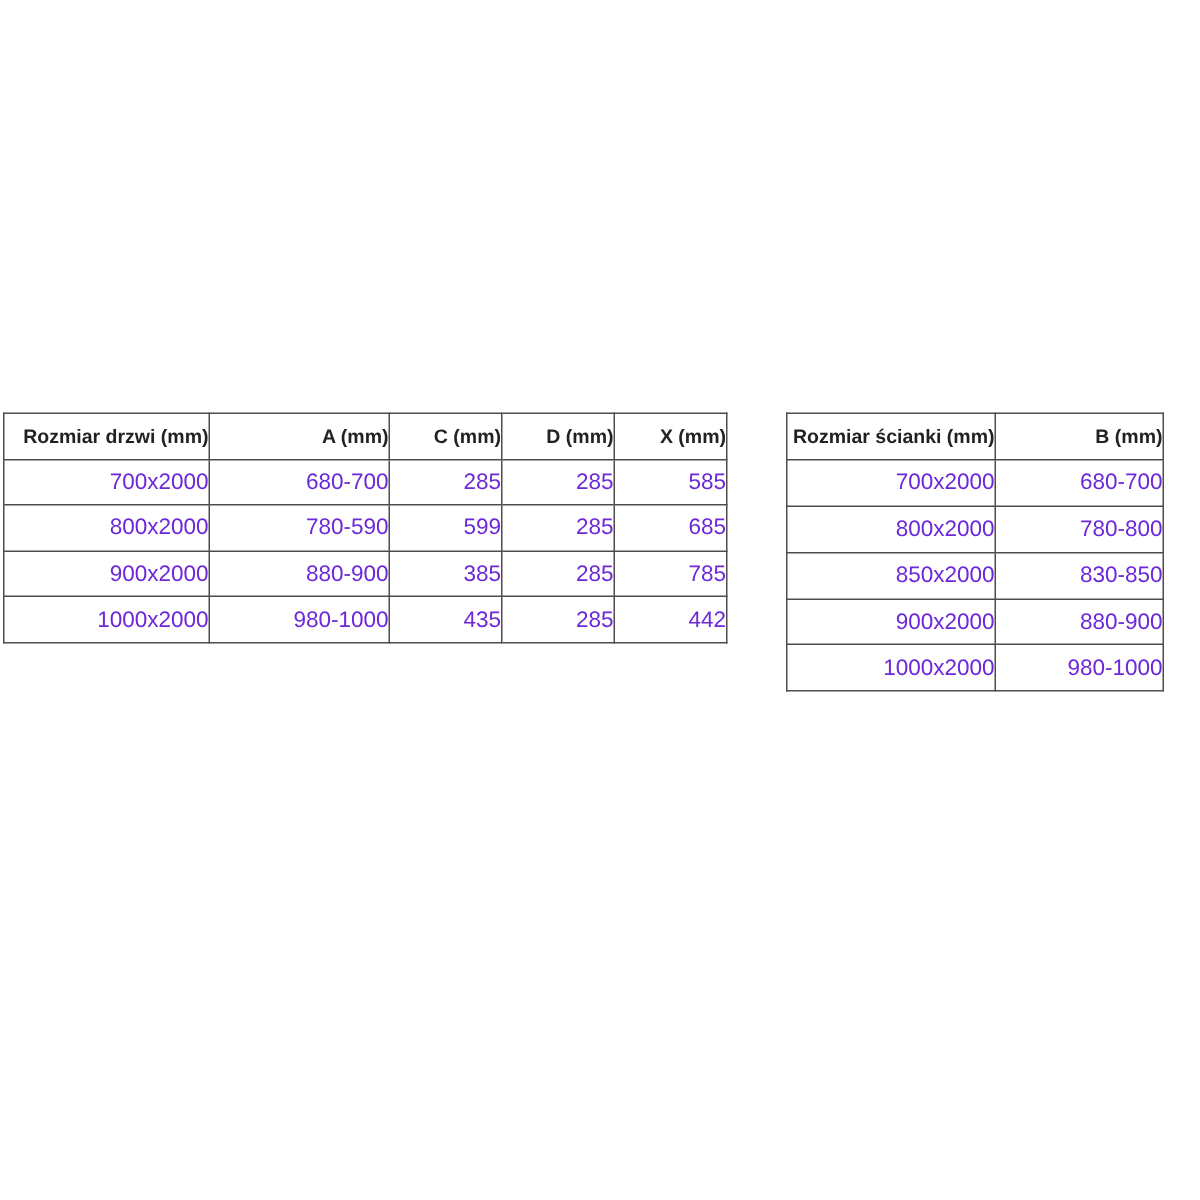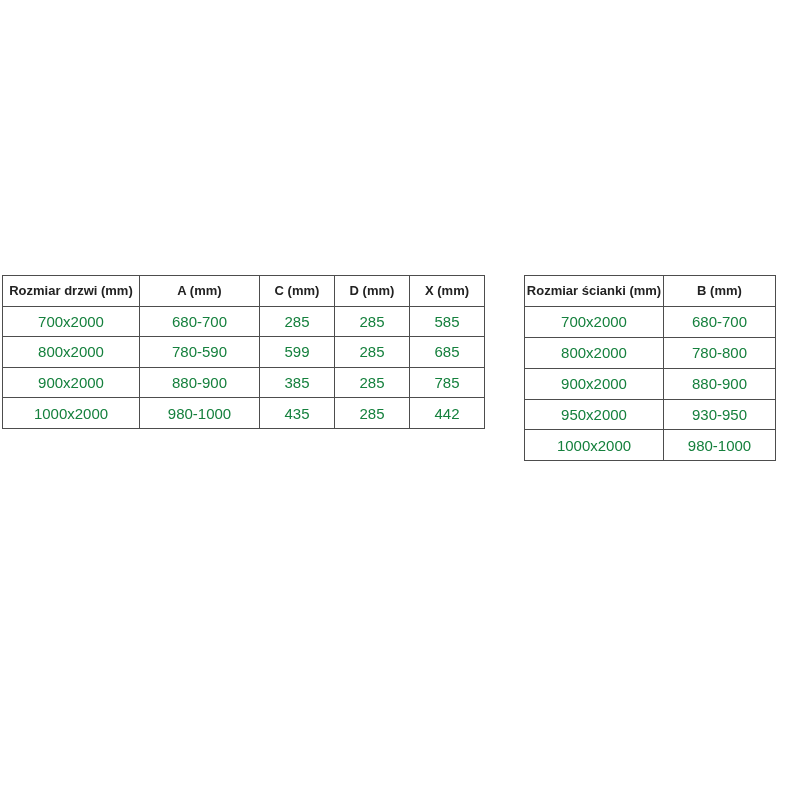--- a/index.html
+++ b/index.html
@@ -15,34 +15,34 @@
     color: #222222;
   }
   table {
     position: absolute;
     border-collapse: collapse;
     table-layout: fixed;
     background: #ffffff;
   }
   th, td {
     border: 1px solid #4d4d4d;
-    text-align: center;
+    text-align: right;
     vertical-align: middle;
     padding: 0;
     white-space: nowrap;
     overflow: hidden;
   }
   th {
     font-weight: bold;
     font-size: 13px;
     color: #222222;
   }
   td {
     font-size: 15px;
-    color: #15803d;
+    color: #6d28d9;
   }
   #door-table {
     left: 2px;
     top: 275px;
   }
   #door-table tr { height: 30.6px; }
   #wall-table {
     left: 524px;
     top: 275px;
   }
@@ -114,25 +114,25 @@
   <tbody>
     <tr>
       <td>700x2000</td>
       <td>680-700</td>
     </tr>
     <tr>
       <td>800x2000</td>
       <td>780-800</td>
     </tr>
     <tr>
+      <td>850x2000</td>
+      <td>830-850</td>
+    </tr>
+    <tr>
       <td>900x2000</td>
       <td>880-900</td>
-    </tr>
-    <tr>
-      <td>950x2000</td>
-      <td>930-950</td>
     </tr>
     <tr>
       <td>1000x2000</td>
       <td>980-1000</td>
     </tr>
   </tbody>
 </table>
 
 </body></html>

